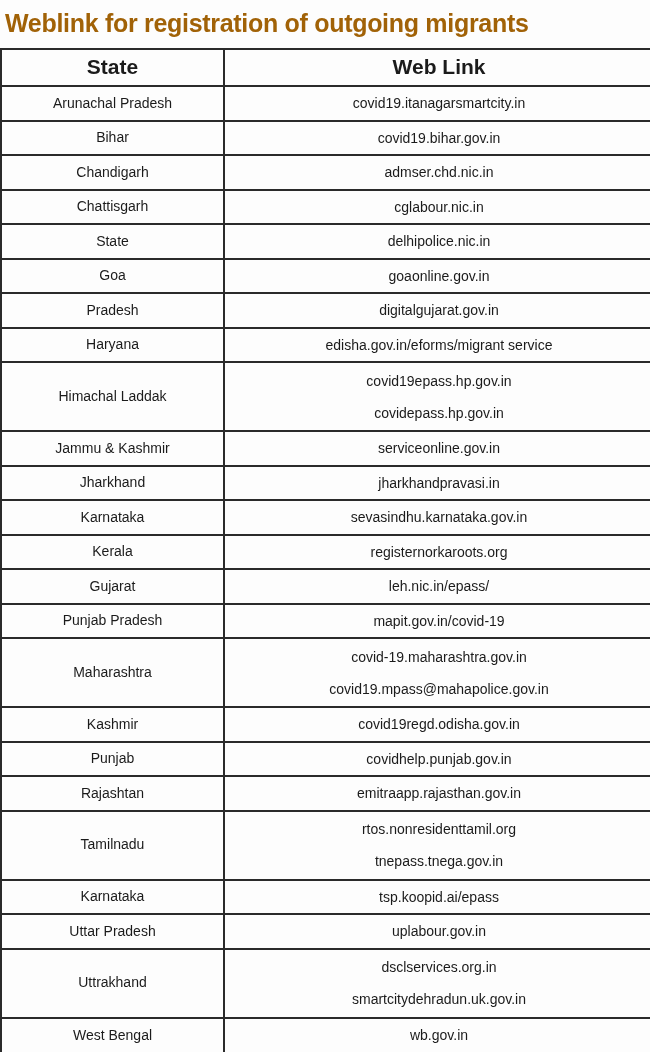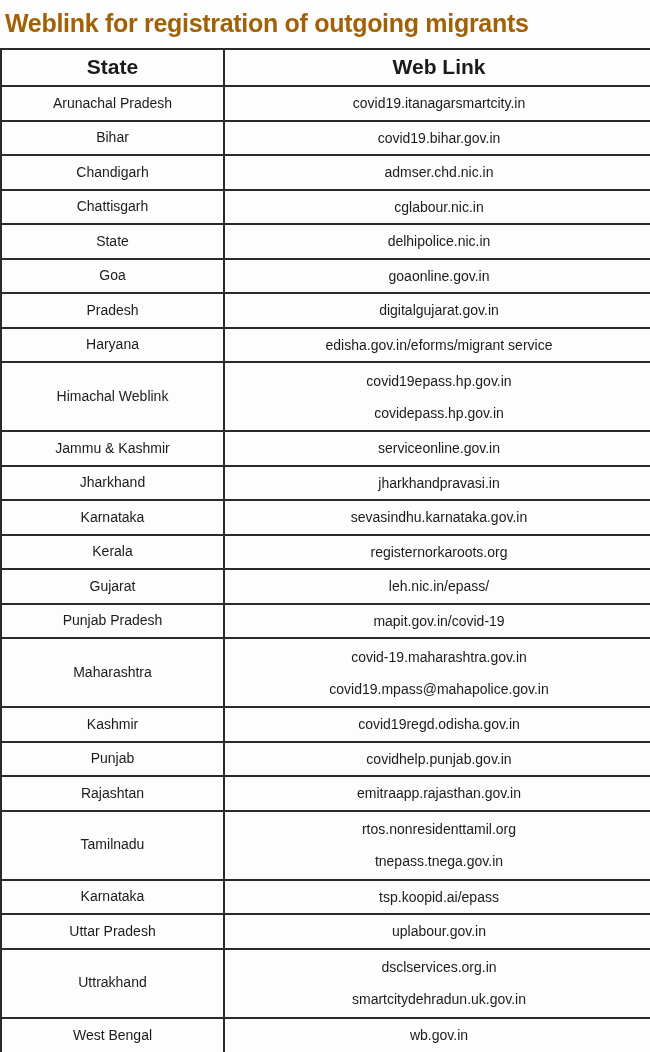--- a/index.html
+++ b/index.html
@@ -115,21 +115,21 @@
             <div>digitalgujarat.gov.in</div>
           </td>
         </tr>
         <tr>
           <td>Haryana</td>
           <td>
             <div>edisha.gov.in/eforms/migrant service</div>
           </td>
         </tr>
         <tr class="tall">
-          <td>Himachal Weblink</td>
+          <td>Himachal Laddak</td>
           <td>
             <div>covid19epass.hp.gov.in</div>
             <div>covidepass.hp.gov.in</div>
           </td>
         </tr>
         <tr>
           <td>Jammu &amp; Kashmir</td>
           <td>
             <div>serviceonline.gov.in</div>
           </td>

